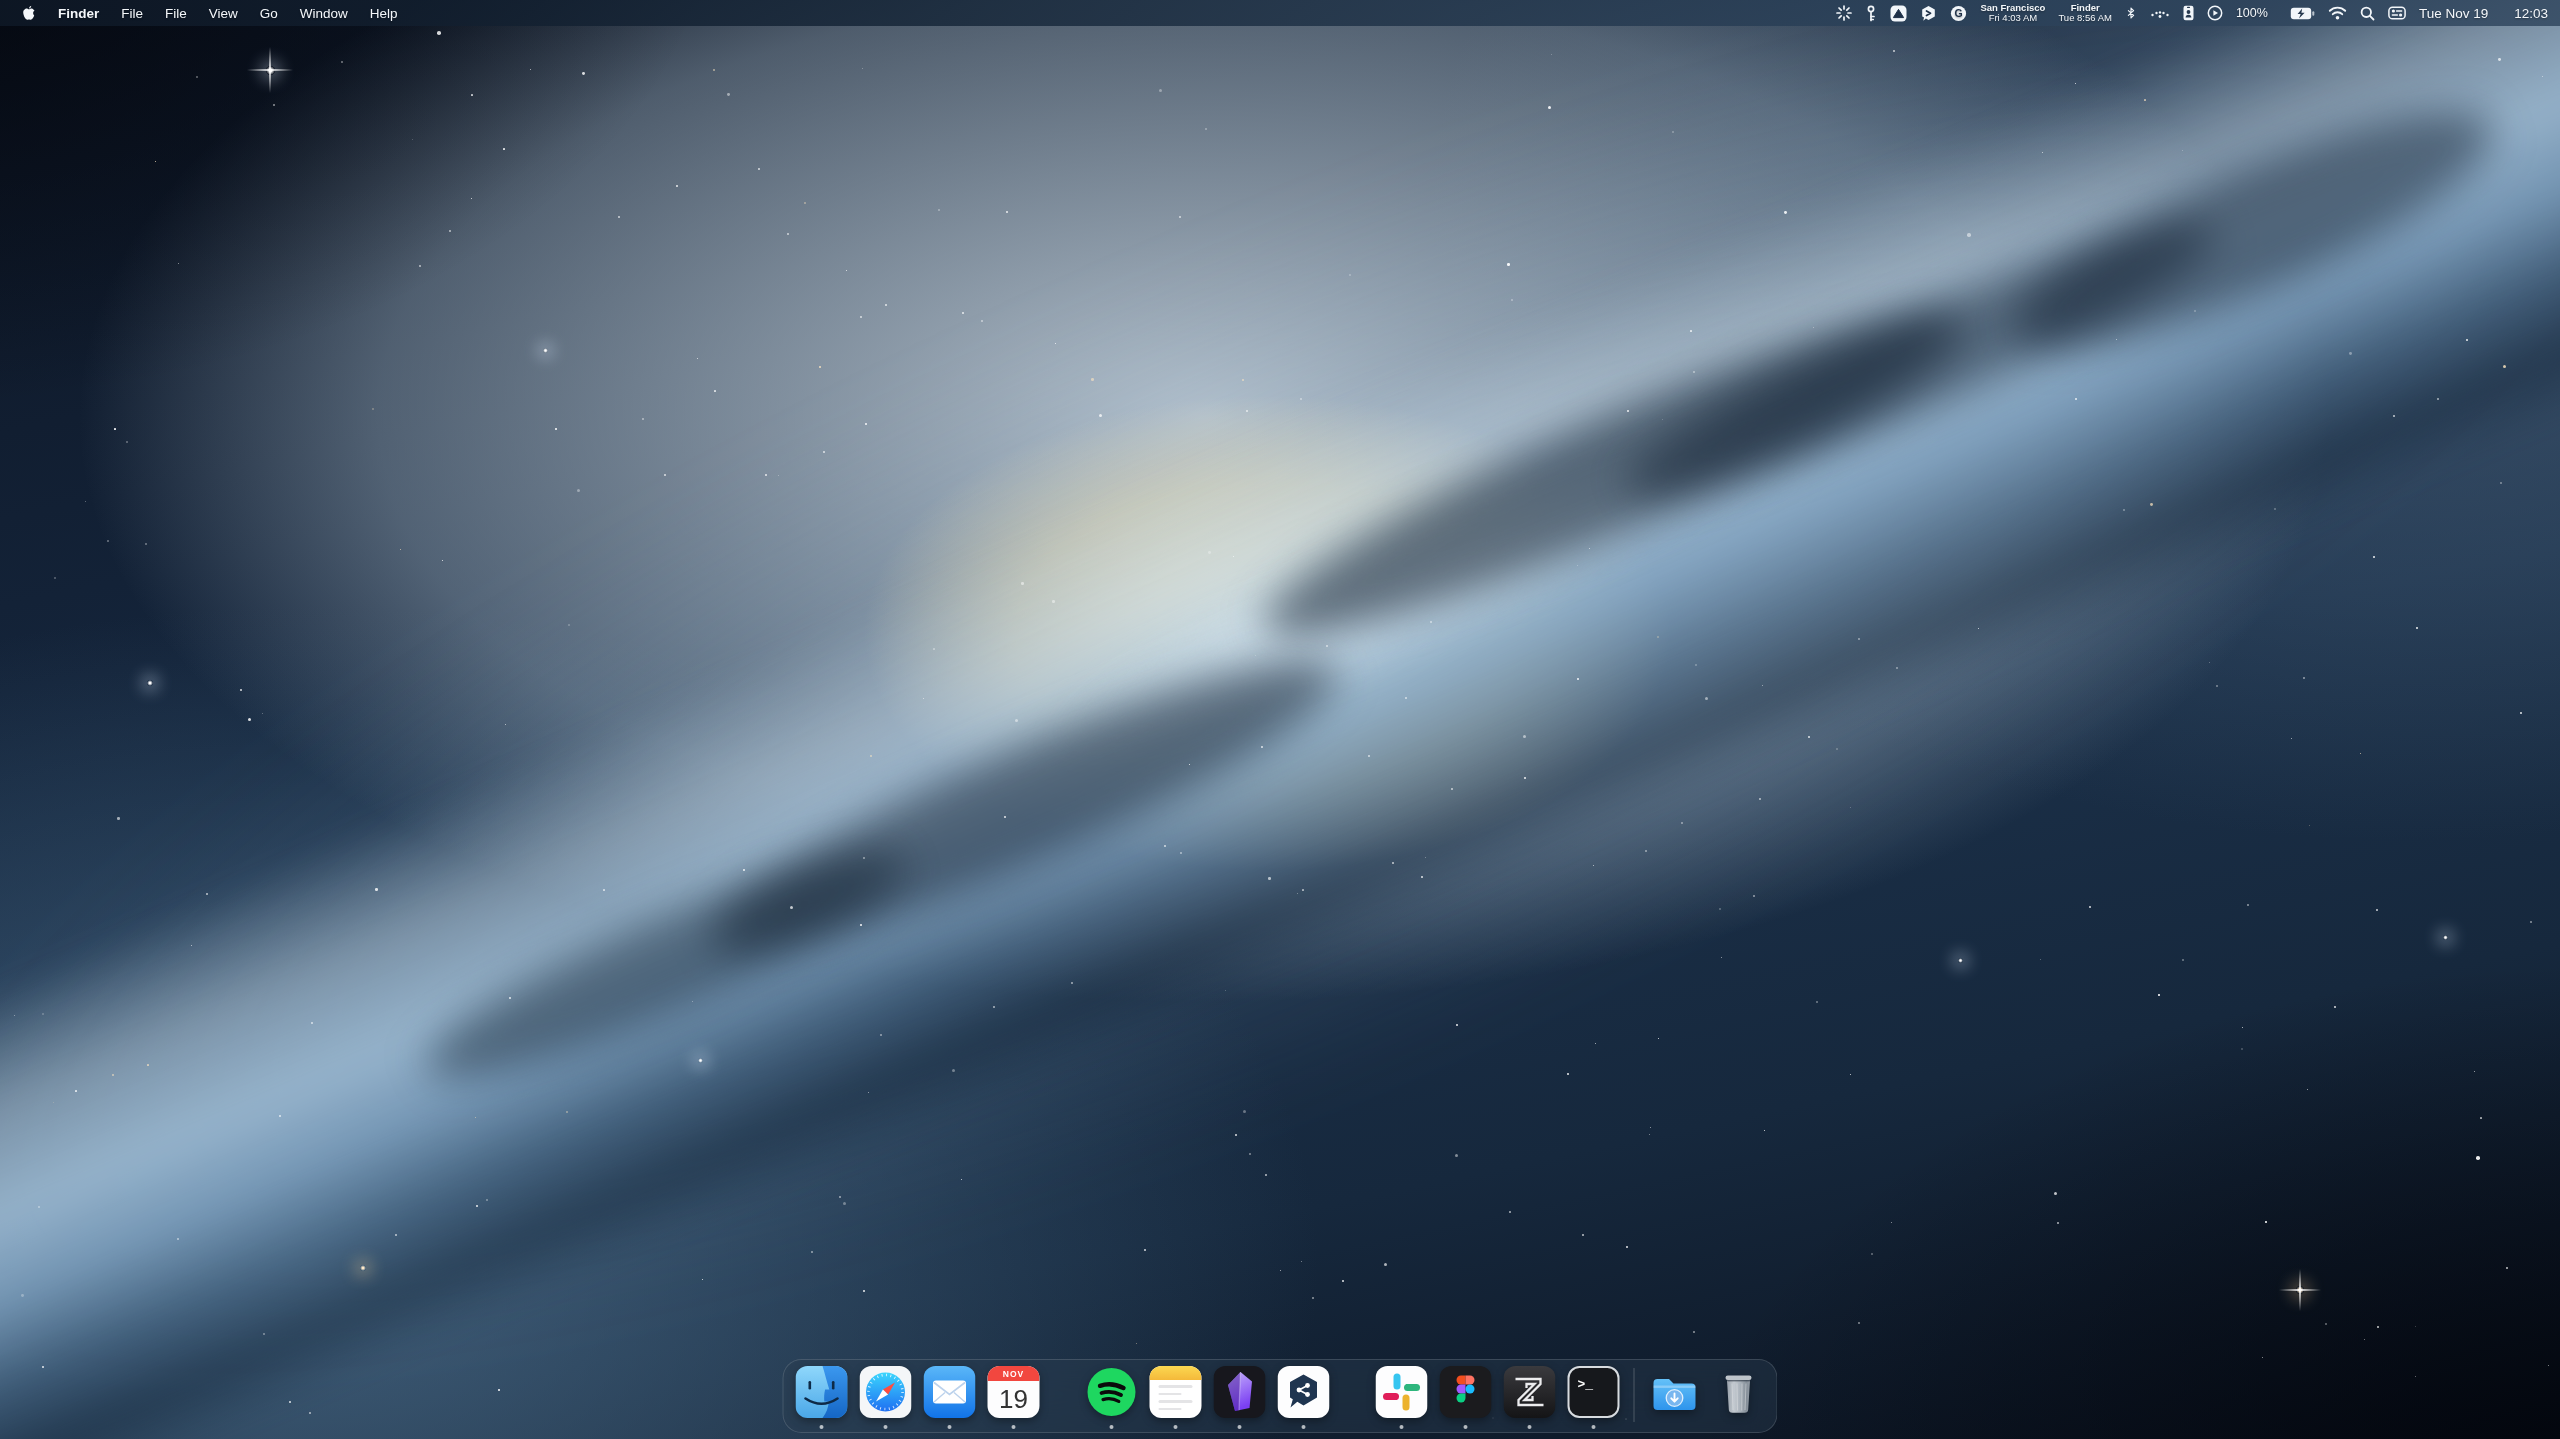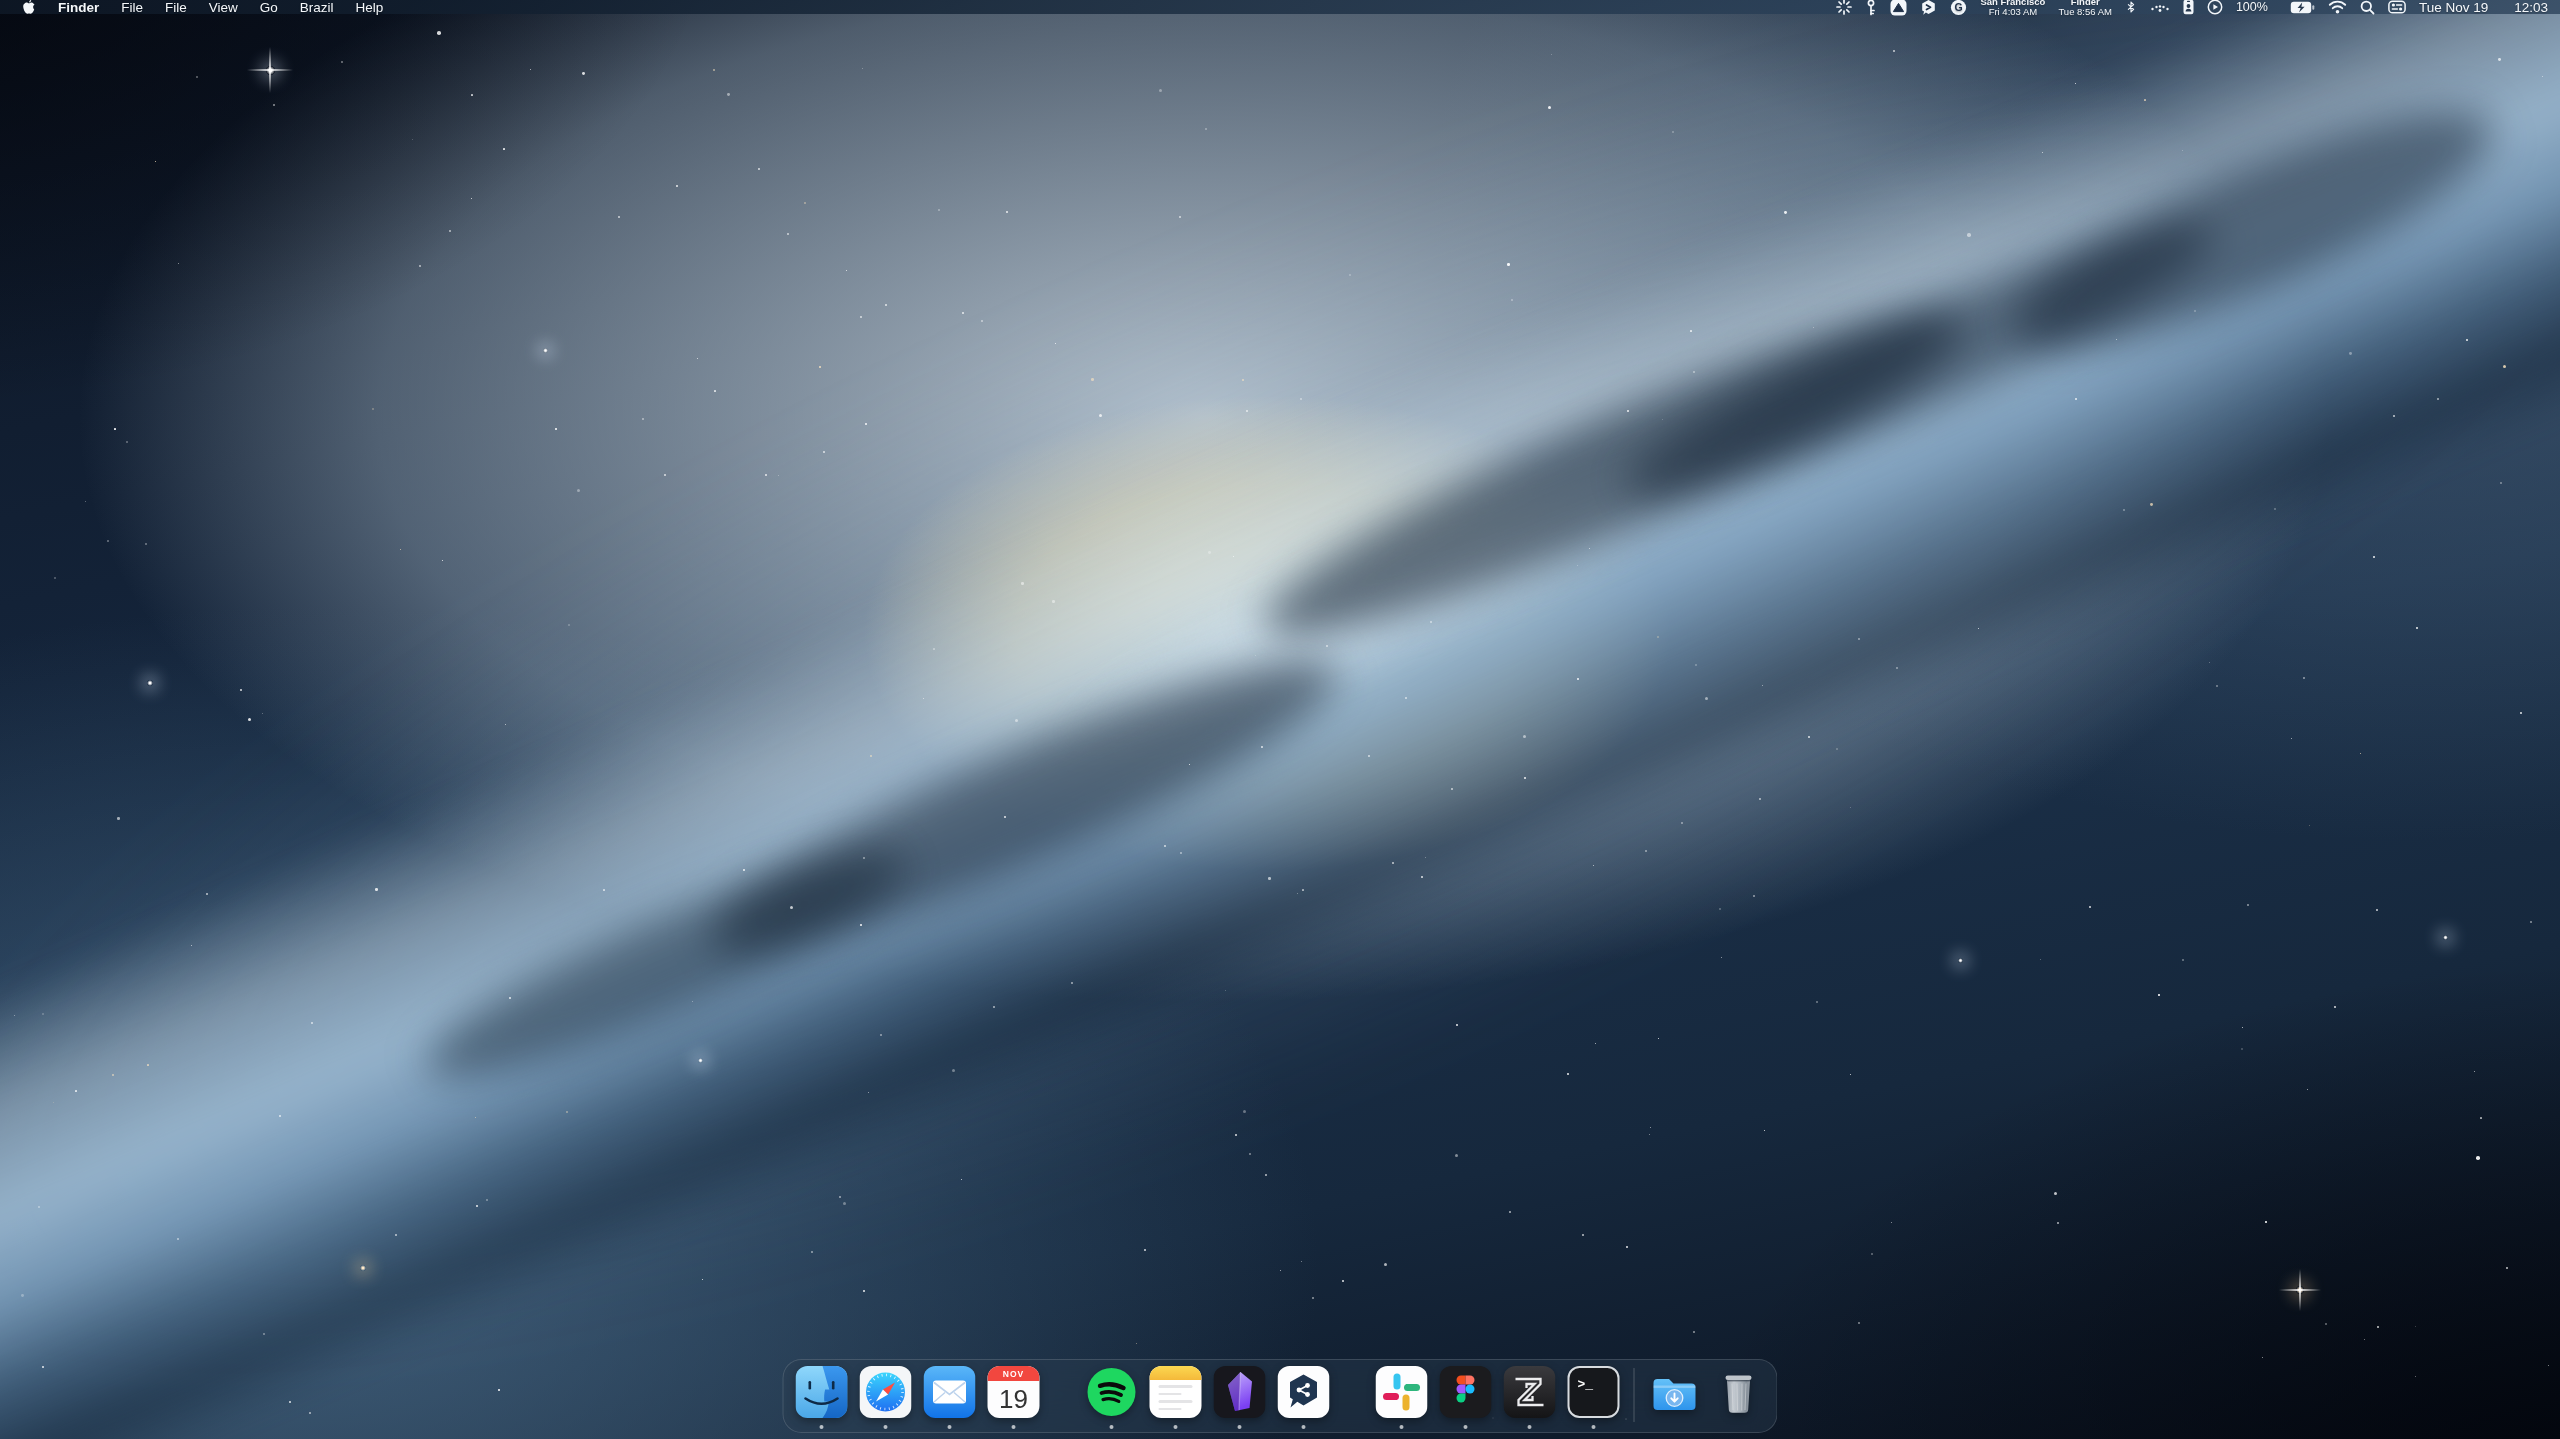--- a/index.html
+++ b/index.html
@@ -45,21 +45,21 @@
     box-shadow:0 0 16px 5px rgba(220,235,255,0.45); }
   .bstar.warm { background:radial-gradient(circle,#ffe9c8 20%, rgba(255,233,200,0) 70%);
     box-shadow:0 0 16px 5px rgba(255,214,150,0.4); }
   .bstar.spike::before, .bstar.spike::after { content:''; position:absolute; }
   .bstar.spike::before { left:50%; top:-210%; width:2px; height:520%; transform:translateX(-50%);
     background:linear-gradient(rgba(255,255,255,0), rgba(255,255,255,0.85), rgba(255,255,255,0)); }
   .bstar.spike::after { top:50%; left:-210%; height:2px; width:520%; transform:translateY(-50%);
     background:linear-gradient(90deg, rgba(255,255,255,0), rgba(255,255,255,0.85), rgba(255,255,255,0)); }
 
   
-  #menubar { position:absolute; top:0; left:0; right:0; height:14px; z-index:50;
+  #menubar { position:absolute; top:0; left:0; right:0; height:26px; z-index:50;
     display:flex; align-items:center; justify-content:space-between;
     background:linear-gradient(90deg, rgba(14,24,38,0.88) 0%, rgba(22,38,56,0.86) 35%, rgba(42,64,88,0.86) 72%, rgba(50,72,96,0.86) 100%);
     color:#f4f7fa; font-size:13.5px; text-shadow:0 1px 2px rgba(0,0,0,0.35); }
   .menu-left { display:flex; align-items:center; height:100%; }
   .apple { padding:0 11px 0 22px; display:flex; align-items:center; height:100%; }
   .mitem { padding:0 11px; height:100%; display:flex; align-items:center; }
   .mitem.bold { font-weight:700; }
   .menu-right { display:flex; align-items:center; height:100%; gap:13px; padding-right:12px; }
   .mi { display:flex; align-items:center; height:100%; }
   .mi svg { display:block; }
@@ -384,21 +384,21 @@
           <path d="M8.5 5.1 C10 3.9 11.8 3.8 13 4.4 C14.8 5.2 15.8 7.1 15.5 9.5 C15.2 12.5 13.6 15.8 11.9 17.1 C11 17.8 10 17.7 9.2 17.3 C8.7 17.1 8.3 17.1 7.8 17.3 C7 17.7 6 17.8 5.1 17.1 C3.4 15.8 1.8 12.5 1.5 9.5 C1.2 7.1 2.2 5.2 4 4.4 C5.2 3.8 7 3.9 8.5 5.1 Z"></path>
           <path d="M8.6 4 C8.7 2.4 9.7 1 11.2 0.6 C11.2 2.3 10.1 3.6 8.6 4 Z"></path>
         </g>
       </svg>
     </span>
     <span class="mitem bold">Finder</span>
     <span class="mitem">File</span>
     <span class="mitem">File</span>
     <span class="mitem">View</span>
     <span class="mitem">Go</span>
-    <span class="mitem">Brazil</span>
+    <span class="mitem">Window</span>
     <span class="mitem">Help</span>
   </div>
 
   <div class="menu-right">
     <span class="mi">
       <svg width="16" height="16" viewBox="0 0 16 16">
           <g stroke="#f2f6fa" stroke-width="1.7" stroke-linecap="round">
         <line x1="8" y1="1" x2="8" y2="4"></line>
             <line x1="8" y1="12" x2="8" y2="15"></line>
         <line x1="1" y1="8" x2="4" y2="8"></line>

